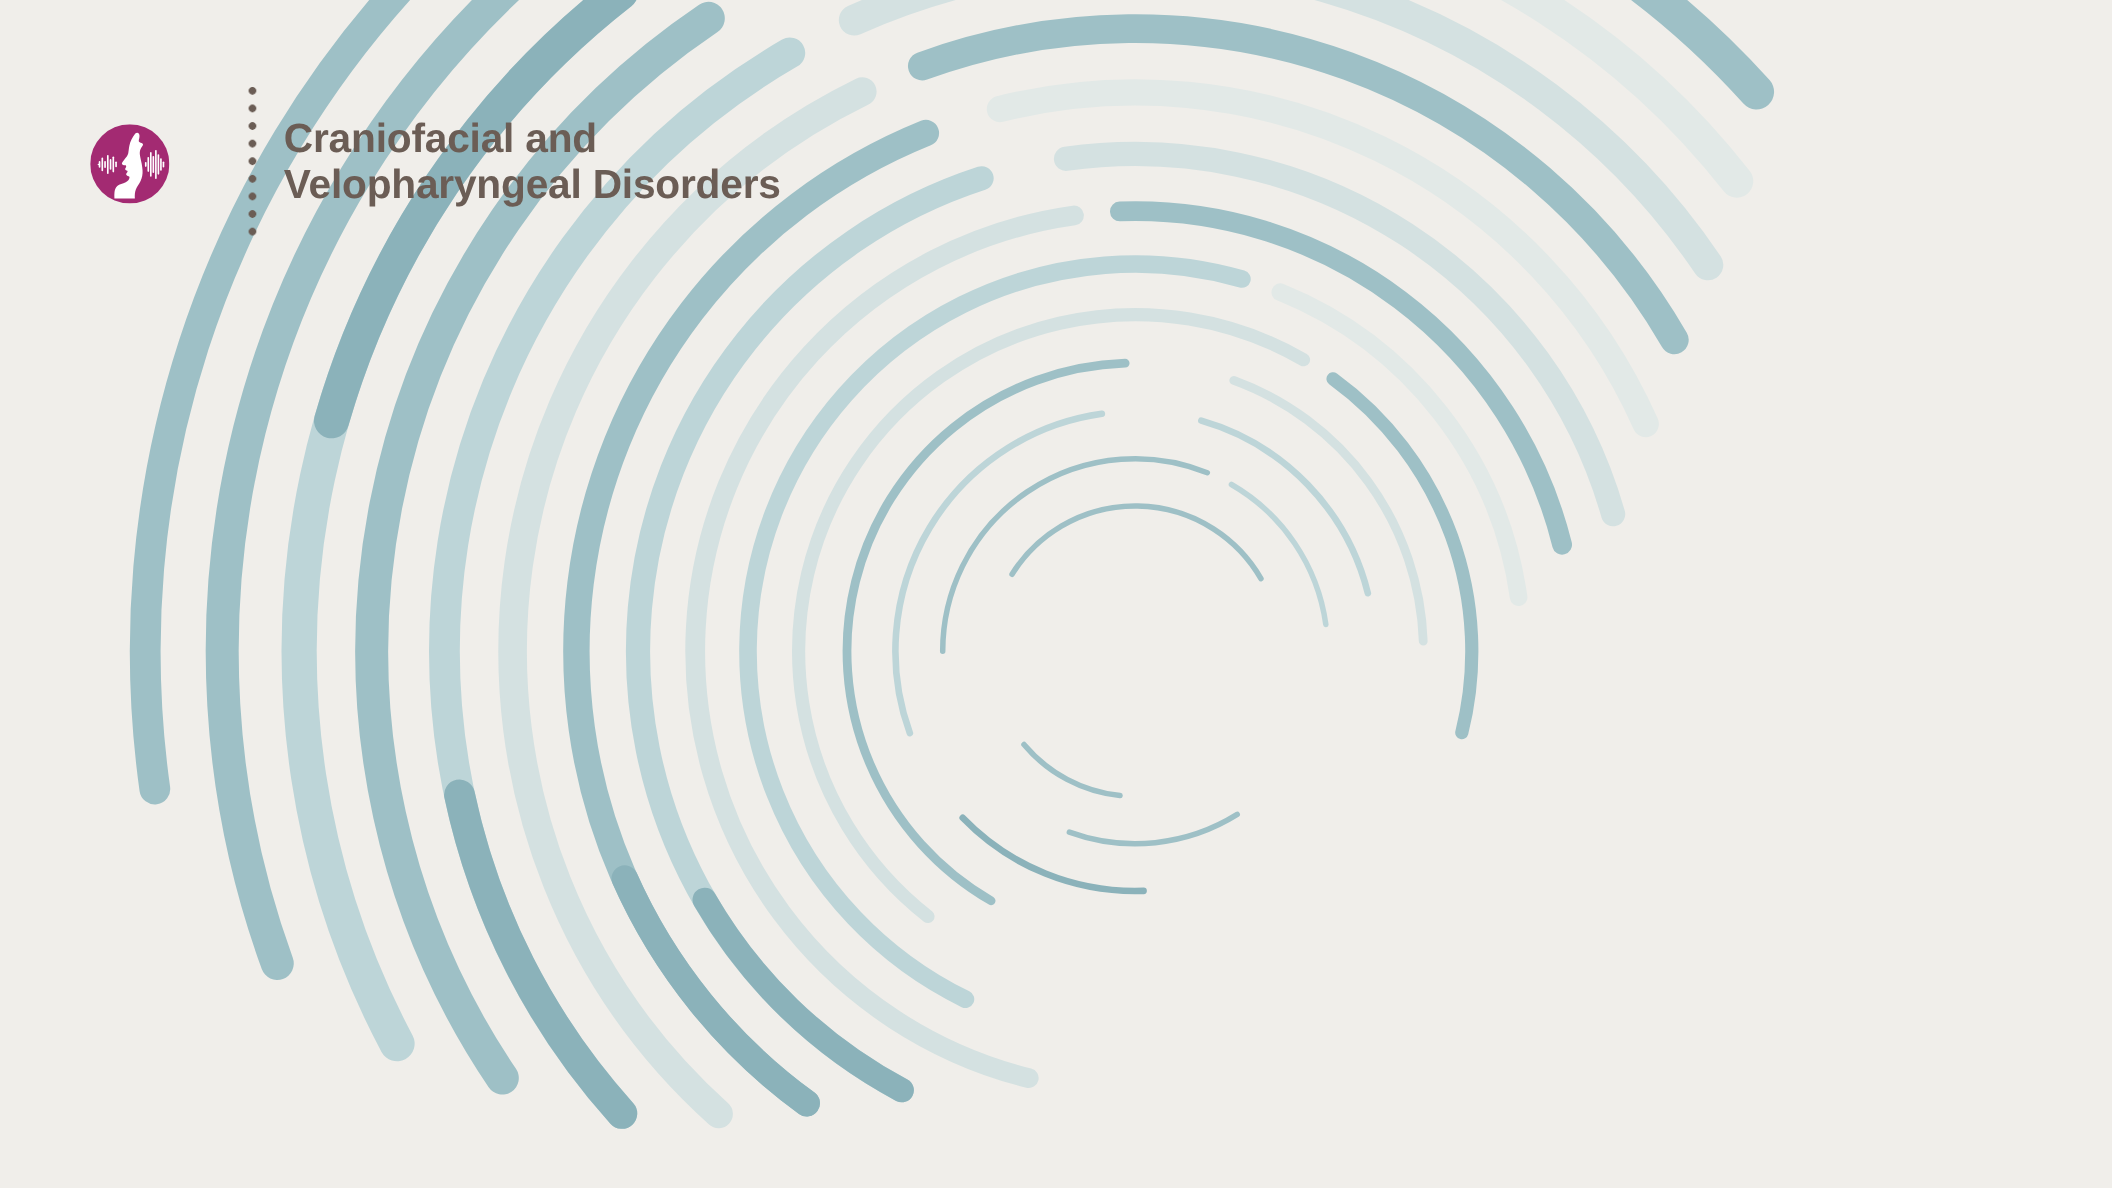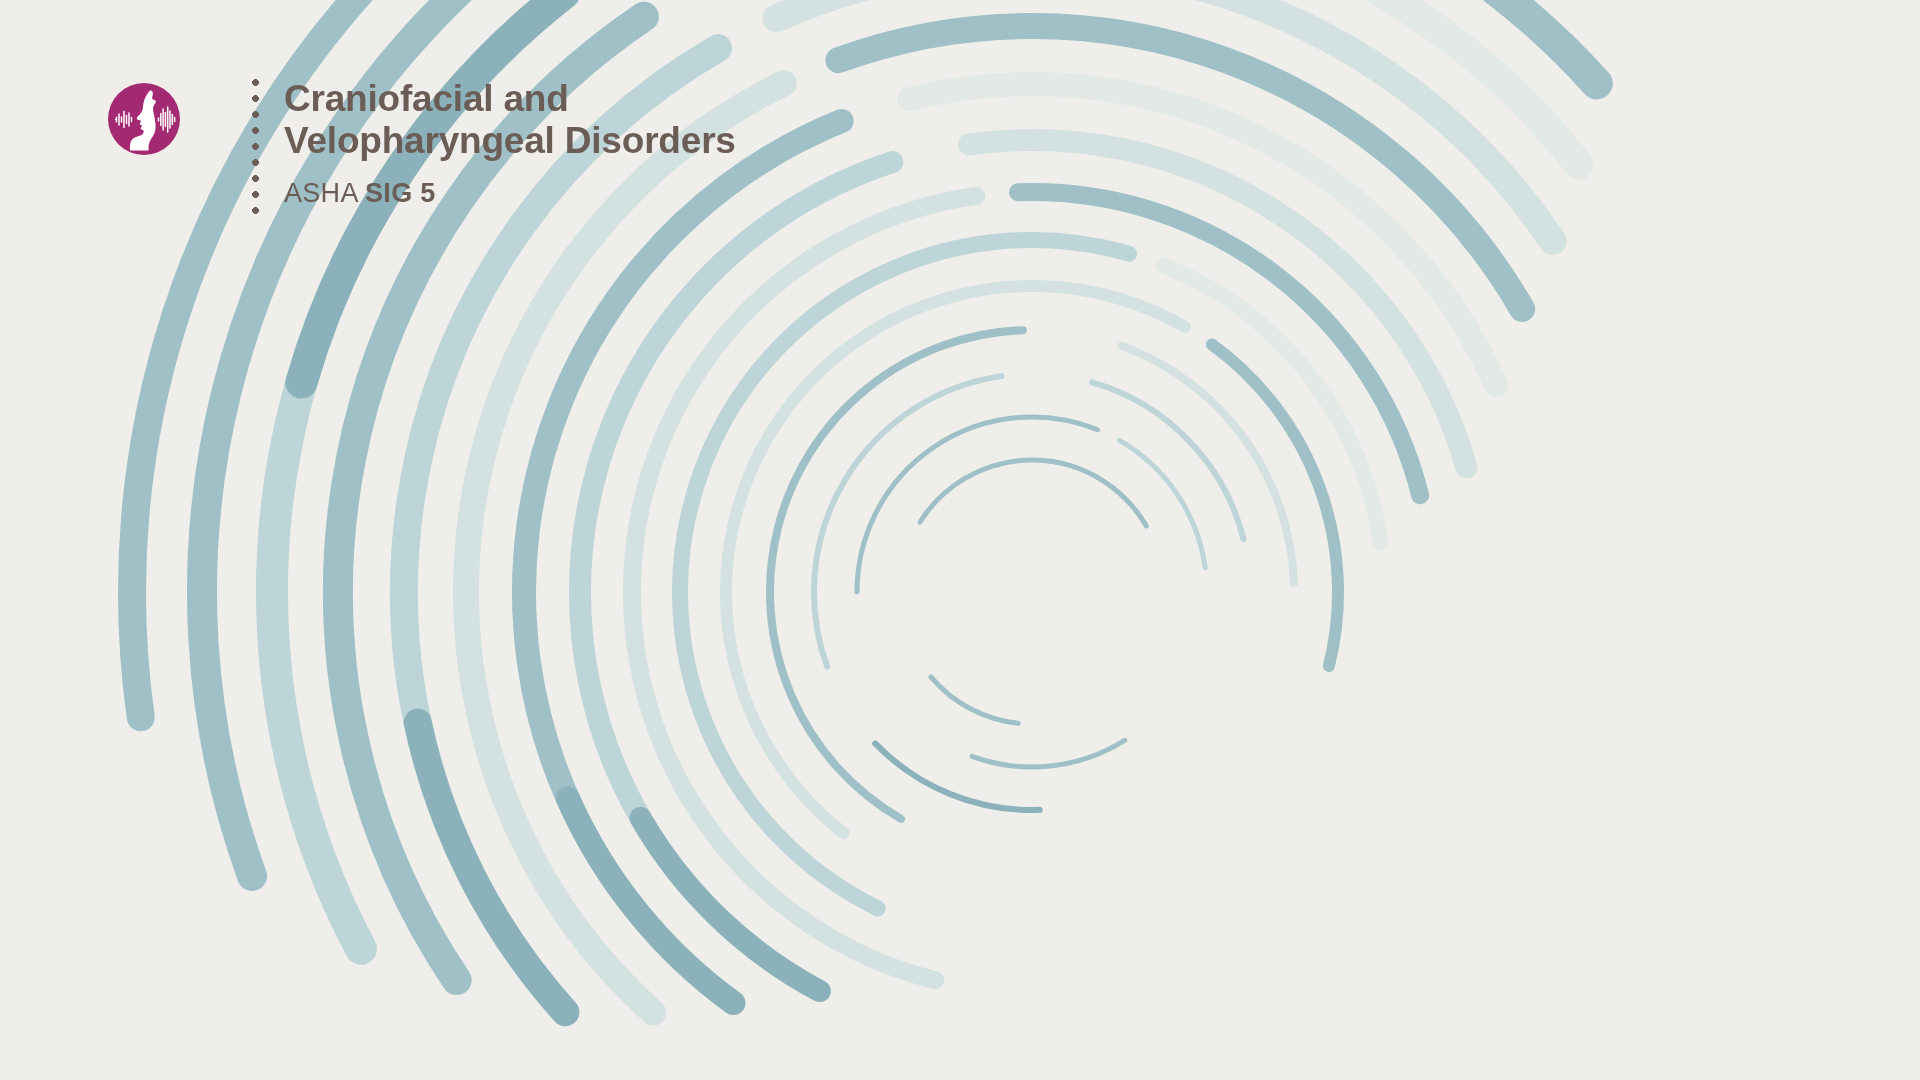--- a/index.html
+++ b/index.html
@@ -23,24 +23,24 @@
     left: 0;
     top: 0;
     width: 1920px;
     height: 1080px;
     pointer-events: none;
   }
 
   
   #brand {
     position: absolute;
-    left: 108px;
+    left: 82px;
     top: 78px;
     display: flex;
-    align-items: flex-start;
+    align-items: center;
   }
 
   #brand-mark {
     width: 72px;
     height: 72px;
     flex: 0 0 72px;
     margin-top: 5px;
   }
 
   #dot-divider {
@@ -185,16 +185,15 @@
         <path d="M64.3 31.5 L64.3 41.5"></path>
         <path d="M66.6 34.5 L66.6 38.5"></path>
       </g>
     </svg>
 
     <div id="dot-divider"></div>
 
     <div id="brand-text">
       <div id="brand-title">Craniofacial and
 Velopharyngeal Disorders</div>
-      <div id="brand-subtitle"><span>ASHA </span><span class="sub-strong">SIG 5</span></div>
     </div>
   </div>
 </div>
 
 </body></html>

